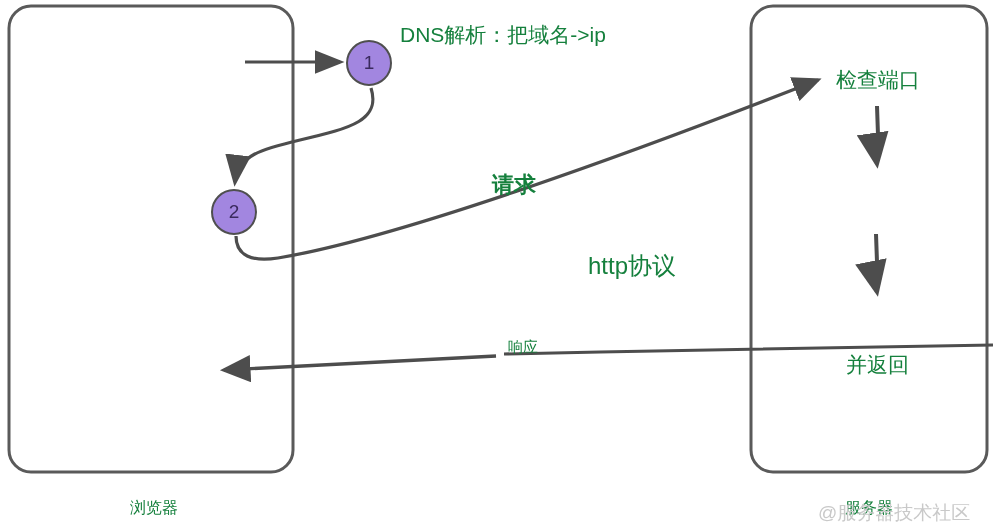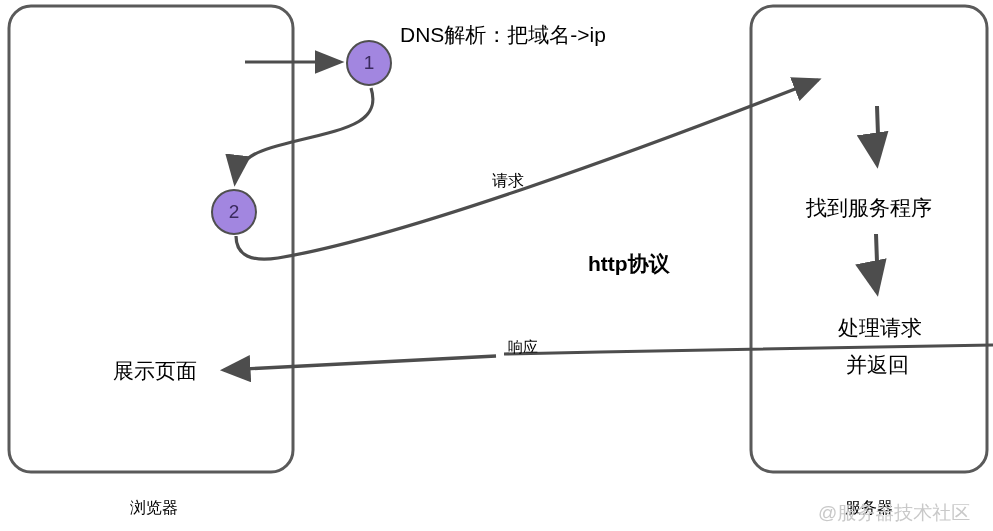--- a/index.html
+++ b/index.html
@@ -19,31 +19,31 @@
   }
   #diagram-svg {
     position: absolute;
     left: 0;
     top: 0;
     width: 993px;
     height: 531px;
   }
   .lbl {
     position: absolute;
-    color: #000000;
+    color: #15803d;
     font-size: 21px;
     line-height: 1.25;
     white-space: nowrap;
     font-family: "Liberation Sans", "DejaVu Sans", sans-serif;
   }
   .lbl-url       { left: 28px;  top: 51px;  font-size: 21px; }
   .lbl-dns       { left: 400px; top: 22px;  font-size: 21px; }
   .lbl-ipreq     { left: 245px; top: 158px; font-size: 21px; }
-  .lbl-request   { left: 492px; top: 171px; font-weight: normal; font-size: 16px; }
-  .lbl-http      { left: 588px; top: 251px; font-size: 21px; font-weight: bold; }
+  .lbl-request   { left: 492px; top: 171px; font-weight: bold; font-size: 22px; }
+  .lbl-http      { left: 588px; top: 251px; font-size: 24px; }
   .lbl-response  { left: 508px; top: 338px; font-size: 15px; }
   .lbl-show      { left: 113px; top: 358px; font-size: 21px; }
   .lbl-browser   { left: 130px; top: 498px; font-size: 16px; }
   .lbl-server    { left: 845px; top: 498px; font-size: 16px; }
   .lbl-checkport { left: 836px; top: 67px;  font-size: 21px; }
   .lbl-findsvc   { left: 806px; top: 195px; font-size: 21px; }
   .lbl-handle1   { left: 838px; top: 315px; font-size: 21px; }
   .lbl-handle2   { left: 846px; top: 352px; font-size: 21px; }
   .circle-num {
     position: absolute;
@@ -105,27 +105,25 @@
     <path d="M 496,356 L 224,370" fill="none" stroke="#4d4d4d" stroke-width="3.4" marker-end="url(#arrowhead-big)"></path>
   </svg>
 
   <div class="circle-num circle-1">
     <span>1</span>
   </div>
   <div class="circle-num circle-2">
     <span>2</span>
   </div>
   <div class="lbl lbl-dns">DNS解析：把域名-&gt;ip</div>
-  <div class="lbl lbl-show">展示页面</div>
   <div class="lbl lbl-browser">浏览器</div>
 
   <div class="lbl lbl-request">请求</div>
   <div class="lbl lbl-http">http协议</div>
   <div class="lbl lbl-response">响应</div>
 
-  <div class="lbl lbl-findsvc">找到服务程序</div>
-  <div class="lbl lbl-handle1">处理请求</div>
+  <div class="lbl lbl-checkport">检查端口</div>
   <div class="lbl lbl-handle2">并返回</div>
   <div class="lbl lbl-server">服务器</div>
 
   <div class="watermark">@服务器技术社区</div>
 
 </div>
 
 </body></html>

